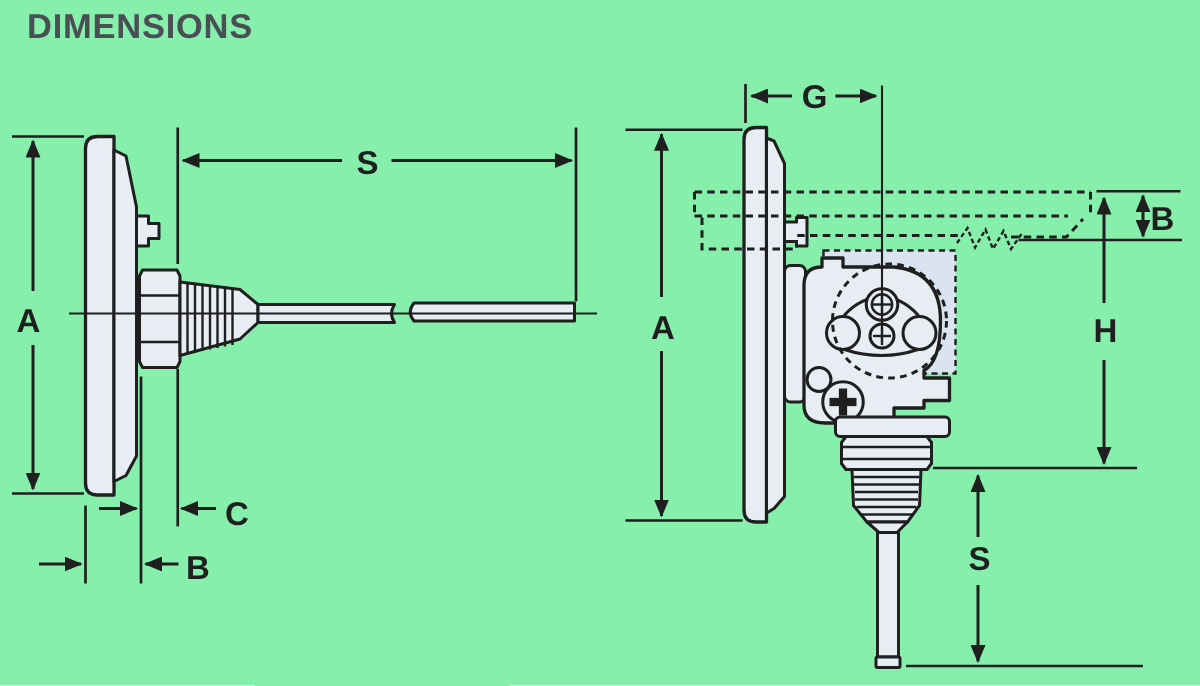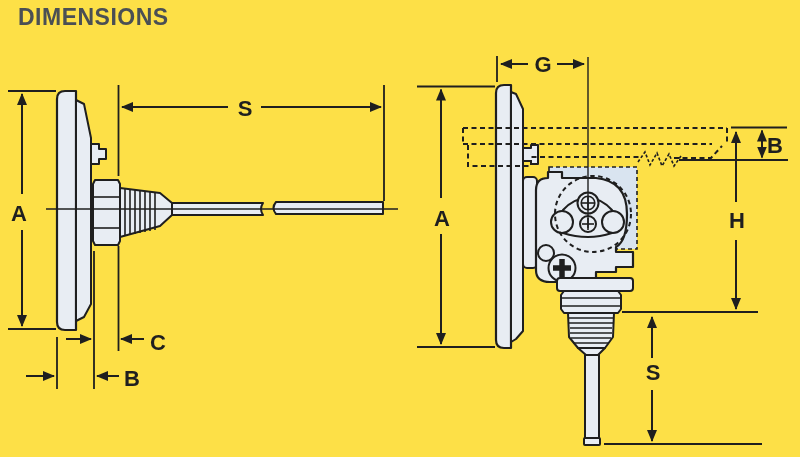--- a/index.html
+++ b/index.html
@@ -1,16 +1,16 @@
 <!DOCTYPE html>
 <html><head>
 <meta charset="utf-8">
 <style>
   html,body{margin:0;padding:0;background:#ffffff;}
-  #page{position:relative;width:800px;height:457px;background:#fde047;overflow:hidden;
+  #page{position:relative;width:800px;height:457px;background:#86efac;overflow:hidden;
         font-family:"Liberation Sans",sans-serif;}
   #title{position:absolute;left:18px;top:4px;font-size:23px;font-weight:bold;
          color:#4a4f54;letter-spacing:.5px;}
   svg{position:absolute;left:0;top:0;}
   .dim   {stroke:#1f1f1f;stroke-width:2;fill:none;}
   .ext   {stroke:#1f1f1f;stroke-width:1.8;fill:none;}
   .cl    {stroke:#1f1f1f;stroke-width:1.4;fill:none;}
   .part  {fill:#e8edf3;stroke:#1f1f1f;stroke-width:2.2;stroke-linejoin:round;}
   .part2 {fill:#e8edf3;stroke:#1f1f1f;stroke-width:2;stroke-linejoin:round;}
   .detail{stroke:#1f1f1f;stroke-width:1.6;fill:none;}

